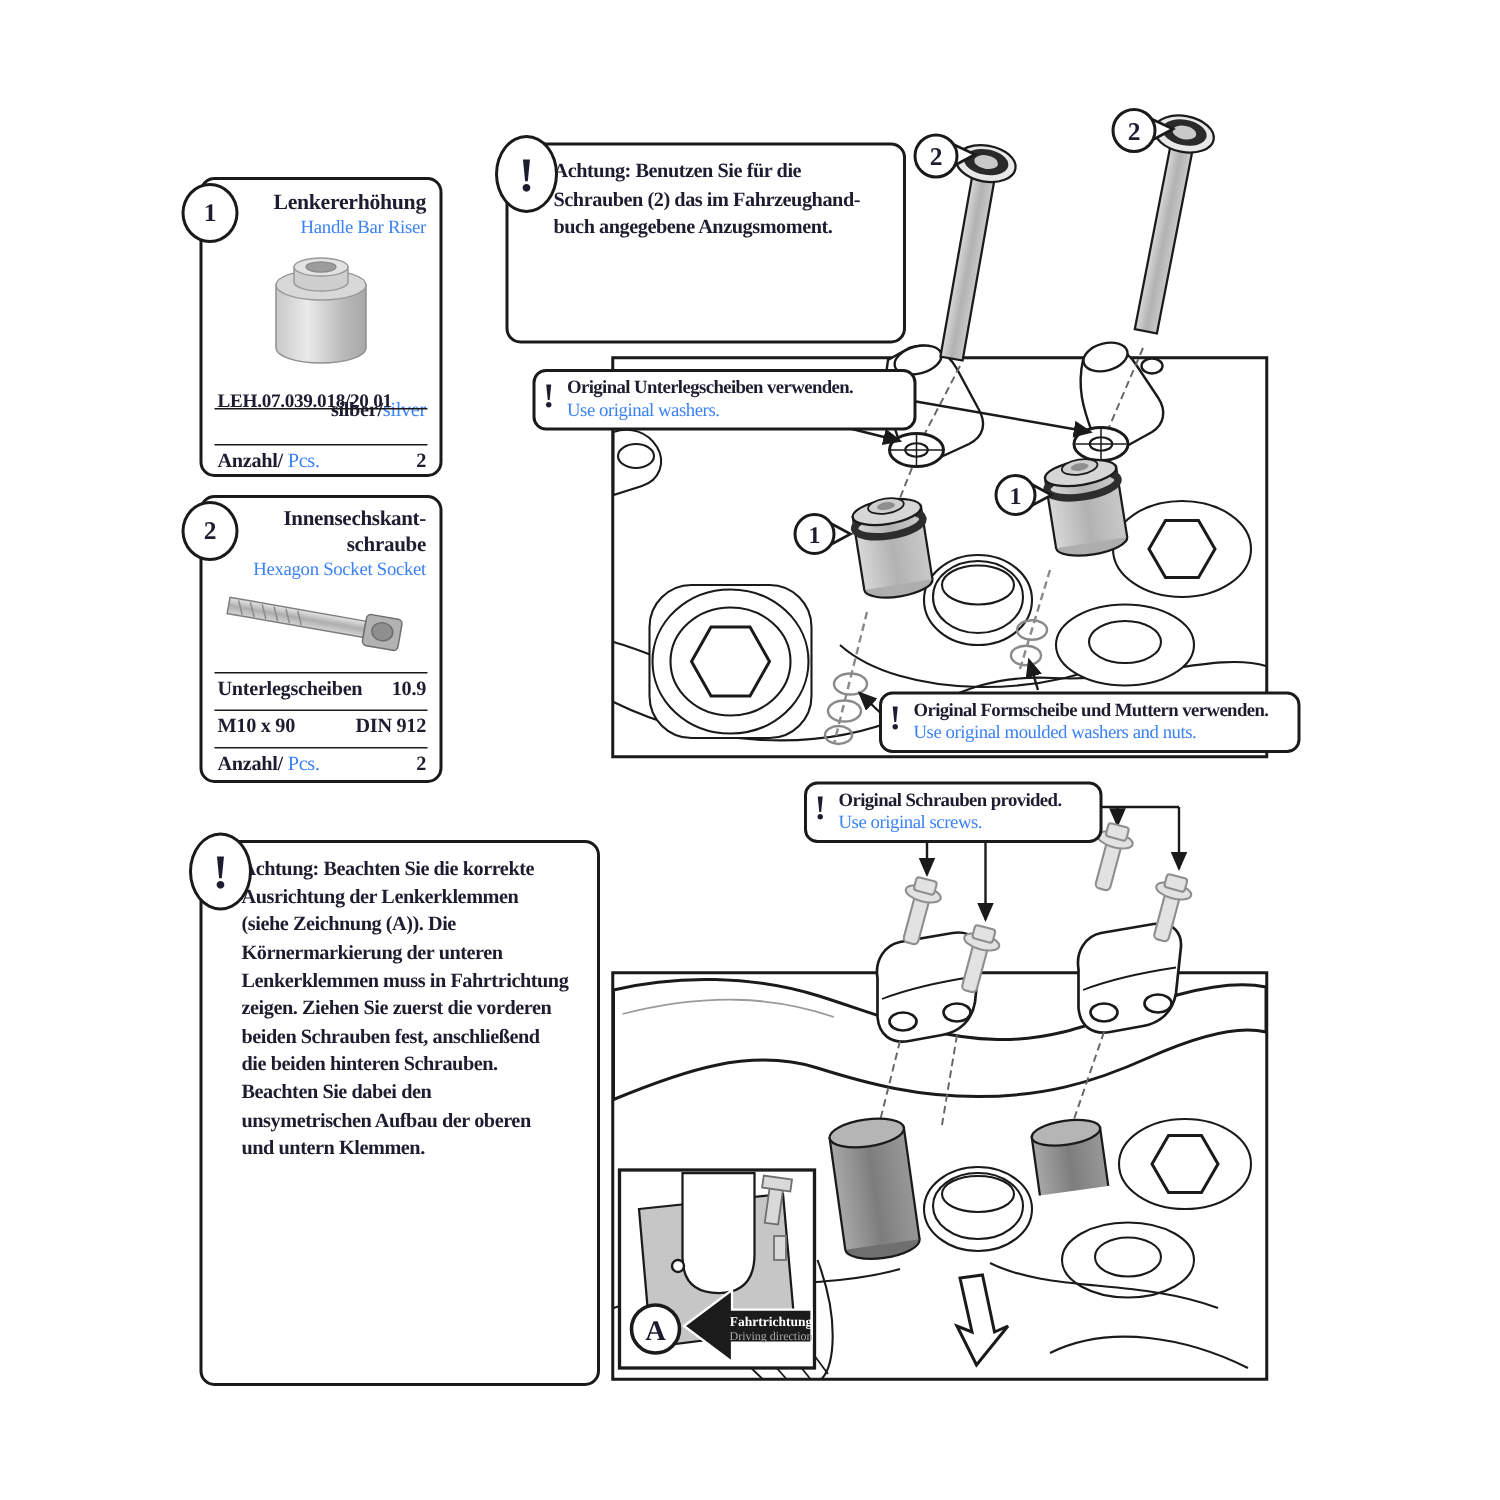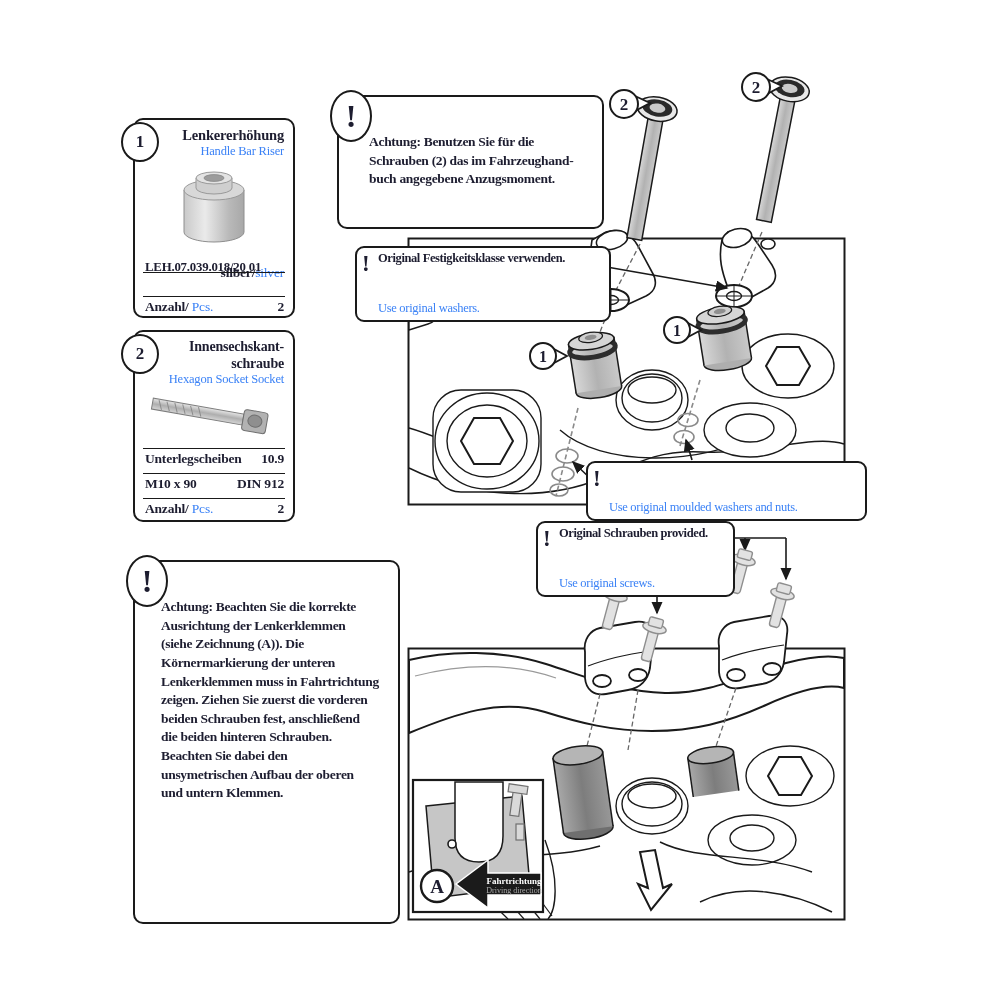--- a/index.html
+++ b/index.html
@@ -21,29 +21,29 @@
   .pb-line{position:absolute;left:8px;right:8px;border-top:1.5px solid #1a1a1a;}
   .pb-row{position:absolute;left:10px;right:9px;font-size:13.5px;line-height:1.2;}
   .pb-right{float:right;}
 
   
   .warnbox{position:absolute;border:2px solid #1a1a1a;border-radius:10px;background:#fff;z-index:4;}
   .excl-bubble{position:absolute;left:-9px;top:-7px;width:38px;height:48px;background:#fff;
       border:2px solid #1a1a1a;border-radius:50%;display:flex;align-items:center;justify-content:center;
       font-weight:bold;font-size:32px;color:#1d1d30;z-index:2;}
   .warn-text{position:absolute;left:30px;right:5px;top:8px;}
-  .warn-text .de{display:block;font-size:13.5px;line-height:1.38;letter-spacing:-0.3px;margin-top:28px;}
+  .warn-text .de{display:block;font-size:13.5px;line-height:1.38;letter-spacing:-0.3px;}
   .warn-text .en{display:block;font-size:13.2px;line-height:1.38;margin-top:9px;letter-spacing:-0.3px;}
 
   
   .callout{position:absolute;border:2px solid #1a1a1a;border-radius:9px;background:#fff;
       padding:2px 6px 3px 21px;z-index:6;}
   .excl-s{position:absolute;left:5px;top:3px;font-weight:bold;font-size:23px;line-height:1.1;color:#1d1d30;}
   .callout .de{display:block;font-size:12.5px;line-height:1.3;white-space:nowrap;letter-spacing:-0.4px;}
-  .callout .en{display:block;font-size:12.5px;line-height:1.25;white-space:nowrap;letter-spacing:-0.3px;margin-top:35px;}
+  .callout .en{display:block;font-size:12.5px;line-height:1.25;white-space:nowrap;letter-spacing:-0.3px;}
 
   svg{position:absolute;z-index:1;}
   svg text{font-family:"Liberation Serif", serif;}
 </style>
 </head>
 <body>
 
 <div class="page">
 
   <div class="partbox" style="left:133px;top:118px;height:196px;">
@@ -427,26 +427,27 @@
       <polygon points="456,884 488,860 488,873 541,873 541,895 488,895 488,908" fill="#1b1b1b" stroke="#fff" stroke-width="1.5"></polygon>
       <text x="514" y="884" text-anchor="middle" font-size="9" font-weight="bold" fill="#ffffff">Fahrtrichtung</text>
       <text x="514" y="893" text-anchor="middle" font-size="8" fill="#a9a9a9">Driving direction</text>
       <circle cx="437" cy="886" r="16" fill="#fff" stroke="#1a1a1a" stroke-width="2.4"></circle>
       <text x="437" y="893" text-anchor="middle" font-size="19" font-weight="bold" fill="#1d1d30">A</text>
     </g>
   </svg>
 
   <div class="callout" style="left:355px;top:246px;width:225px;">
     <span class="excl-s">!</span>
-    <span class="de">Original Festigkeitsklasse verwenden.</span>
+    <span class="de">Original Unterlegscheiben verwenden.</span>
     <span class="en">Use original washers.</span>
   </div>
 
   <div class="callout" style="left:586px;top:461px;width:250px;">
     <span class="excl-s">!</span>
+    <span class="de">Original Formscheibe und Muttern verwenden.</span>
     <span class="en">Use original moulded washers and nuts.</span>
   </div>
 
   <div class="callout" style="left:536px;top:521px;width:168px;">
     <span class="excl-s">!</span>
     <span class="de">Original Schrauben provided.</span>
     <span class="en">Use original screws.</span>
   </div>
 
 </div>

